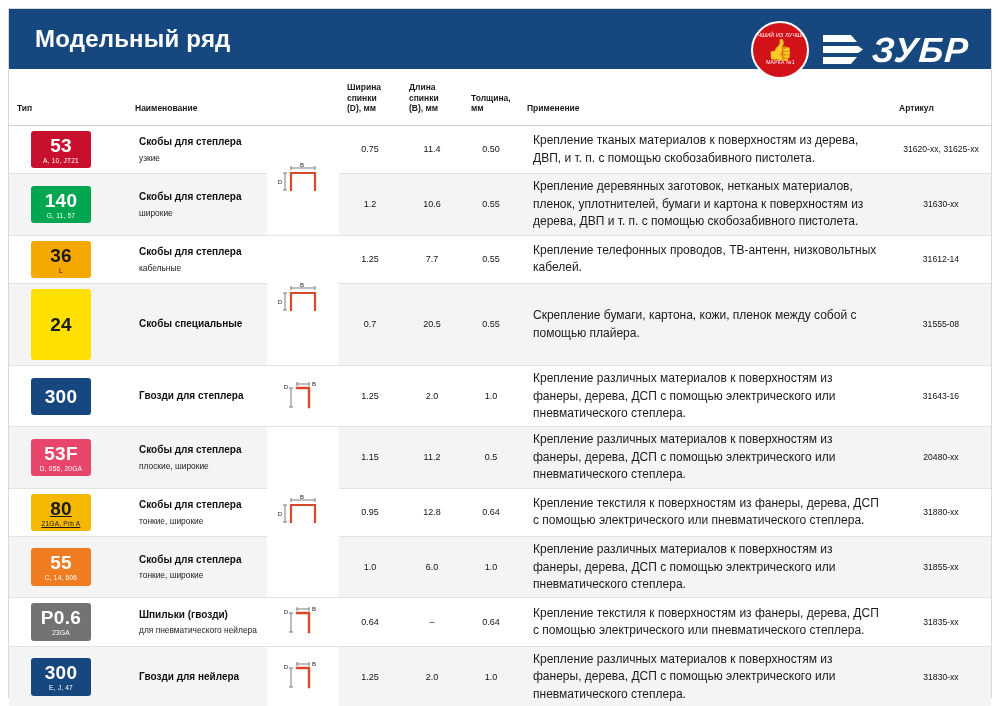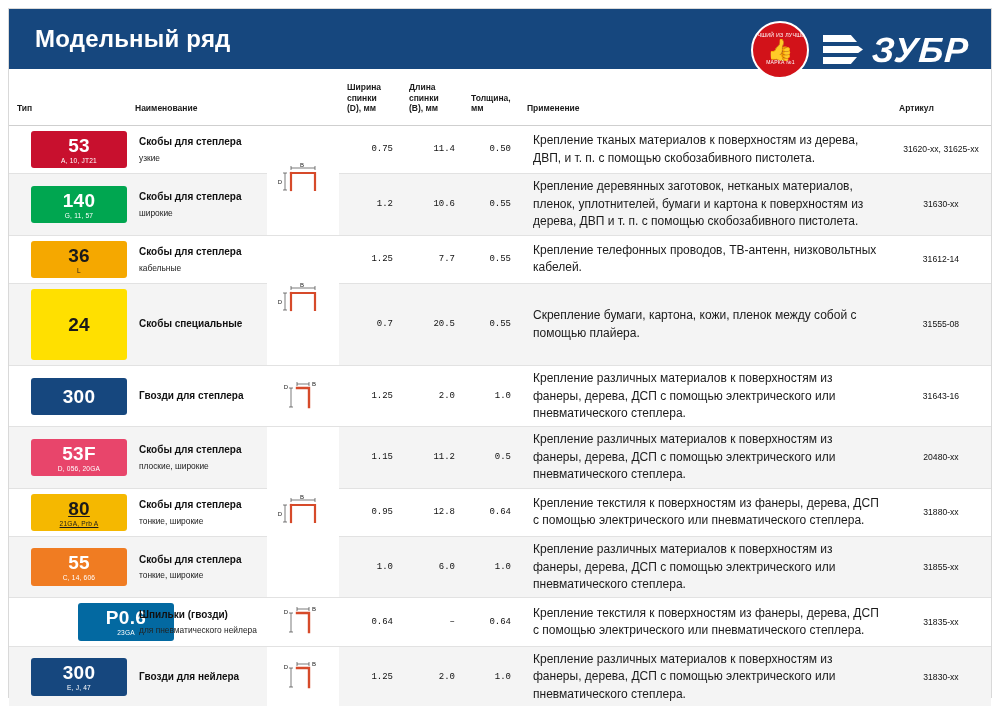--- a/index.html
+++ b/index.html
@@ -128,27 +128,27 @@
     border-bottom: 1px solid #e2e2e2;
     vertical-align: middle;
     font-size: 8.6px;
     line-height: 1.45;
     padding: 4px 8px;
   }
   tr.alt td { background: #f4f4f4; }
   td.c-type { width: 96px; padding: 5px 10px 5px 22px; }
   td.c-name { width: 128px; padding-left: 12px; }
   td.c-diagram { width: 70px; text-align: center; padding: 3px; }
-  td.c-num { width: 60px; text-align: right; font-family: Liberation Mono, monospace; }
+  td.c-num { width: 60px; text-align: center; }
   td.c-use { padding-left: 14px; padding-right: 10px; }
   td.c-art { width: 96px; text-align: center; }
 
   
   .badge {
-    width: 96px;
+    width: 60px;
     border-radius: 3px;
     text-align: center;
     padding: 5px 2px 4px 2px;
     color: #ffffff;
     line-height: 1;
   }
   .badge .b-main {
     font-size: 19px;
     font-weight: bold;
     letter-spacing: 0.3px;
@@ -411,21 +411,21 @@
               <span class="name-sub">тонкие, широкие</span>
             </td>
             <td class="c-num"><span class="num">1.0</span></td>
             <td class="c-num"><span class="num">6.0</span></td>
             <td class="c-num"><span class="num">1.0</span></td>
             <td class="c-use"><span class="use">Крепление различных материалов к поверхностям из фанеры, дерева, ДСП с помощью электрического или пневматического степлера.</span></td>
             <td class="c-art"><span class="art">31855-xx</span></td>
           </tr>
           <tr>
             <td class="c-type">
-              <div class="badge" style="background: #0369a1; color: rgb(255, 255, 255); margin-left: 47px;">
+              <div class="badge" style="background: #737373; color: rgb(255, 255, 255);">
                 <span class="b-main">P0.6</span>
                 <span class="b-sub">23GA</span>
               </div>
             </td>
             <td class="c-name">
               <span class="name-main">Шпильки (гвозди)</span>
               <span class="name-sub">для пневматического нейлера</span>
             </td>
             <td class="c-diagram" rowspan="1" style="background: rgb(255, 255, 255);"><span class="diagram"><svg width="56" height="34" viewBox="0 0 56 34">
     <path d="M22 10 H34 V29" fill="none" stroke="#d64a2a" stroke-width="2.4" stroke-linecap="square"></path>

